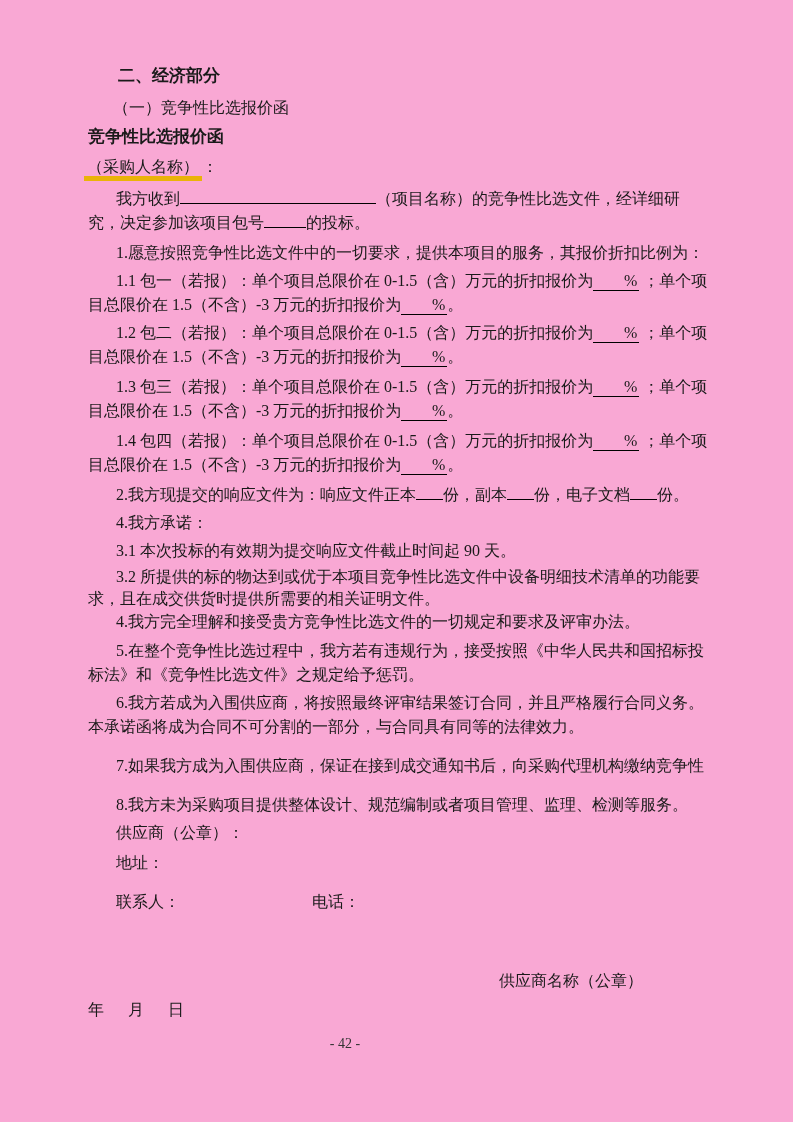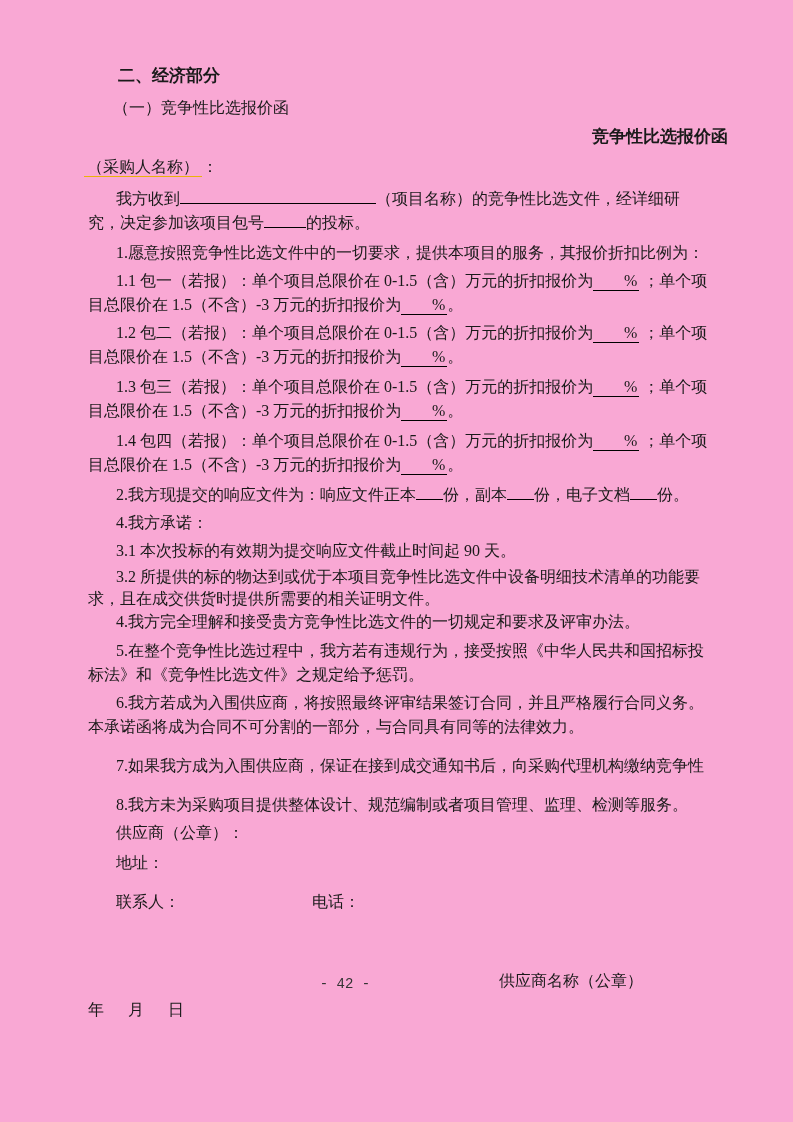--- a/index.html
+++ b/index.html
@@ -24,46 +24,46 @@
 
   .h1 {
     font-family:"Liberation Sans","DejaVu Sans",sans-serif;
     font-weight:700; font-size:17px; line-height:19px;
     margin:0 0 13px 30px;
   }
   .h2 { font-size:16px; line-height:19px; margin:0 0 10px 25px; }
   .doc-title {
     font-family:"Liberation Sans","DejaVu Sans",sans-serif;
     font-weight:700; font-size:17px; line-height:19px;
-    text-align:right; margin:0 0 9px 0;
+    text-align:left; margin:0 0 9px 0;
   }
   .u-name {
-    border-bottom:1px solid #eab308;
+    border-bottom:5px solid #eab308;
     padding:0 3px 1px 3px; margin-left:-4px;
   }
   .bl {
     display:inline-block;
     border-bottom:1px solid #000;
     line-height:19px;
   }
   .bl-project { width:196px; }
   .bl-pkgno { width:42px; }
   .bl-pct { width:44px; text-align:right; padding-right:2px; }
   .bl-copies { width:27px; }
 
   .supplier-line { margin-top:4px; }
   .phone-label { display:inline-block; margin-left:104px; }
 
   .sig { margin-top:55px; text-align:right; padding-right:85px; }
   .sig-date { margin-top:5px; text-align:left; padding-right:91px; }
   .sig-date .gap { display:inline-block; margin-left:24px; }
 
   .footer {
-    position:absolute; left:0; top:976px; width:690px;
-    text-align:center; font-size:14px; line-height:16px; color:#333;font-family:Liberation Mono, monospace;
+    position:absolute; left:0; top:1036px; width:690px;
+    text-align:center; font-size:14px; line-height:16px; color:#333;
   }
 </style>
 </head>
 <body>
 
 <div class="page">
   <div class="content">
 
     <div class="h1">二、经济部分</div>
     <div class="h2">（一）竞争性比选报价函</div>

